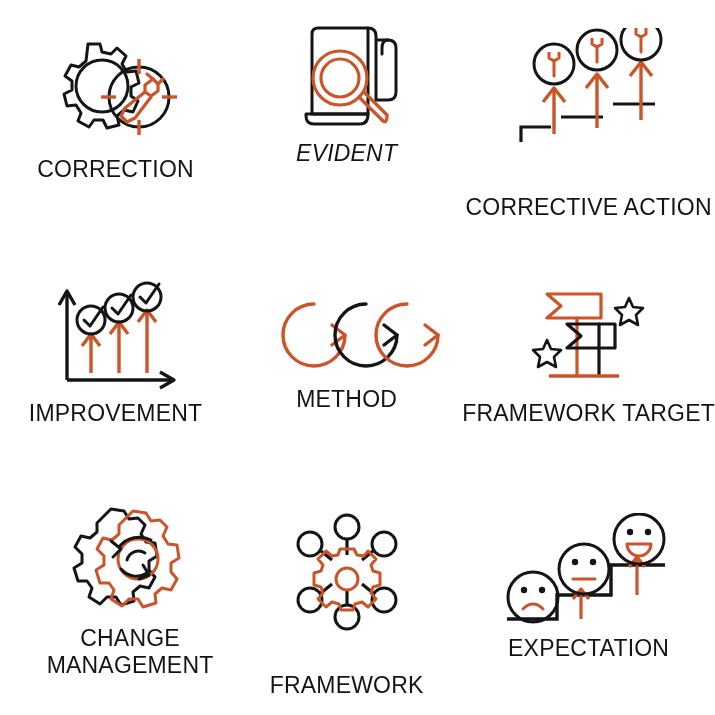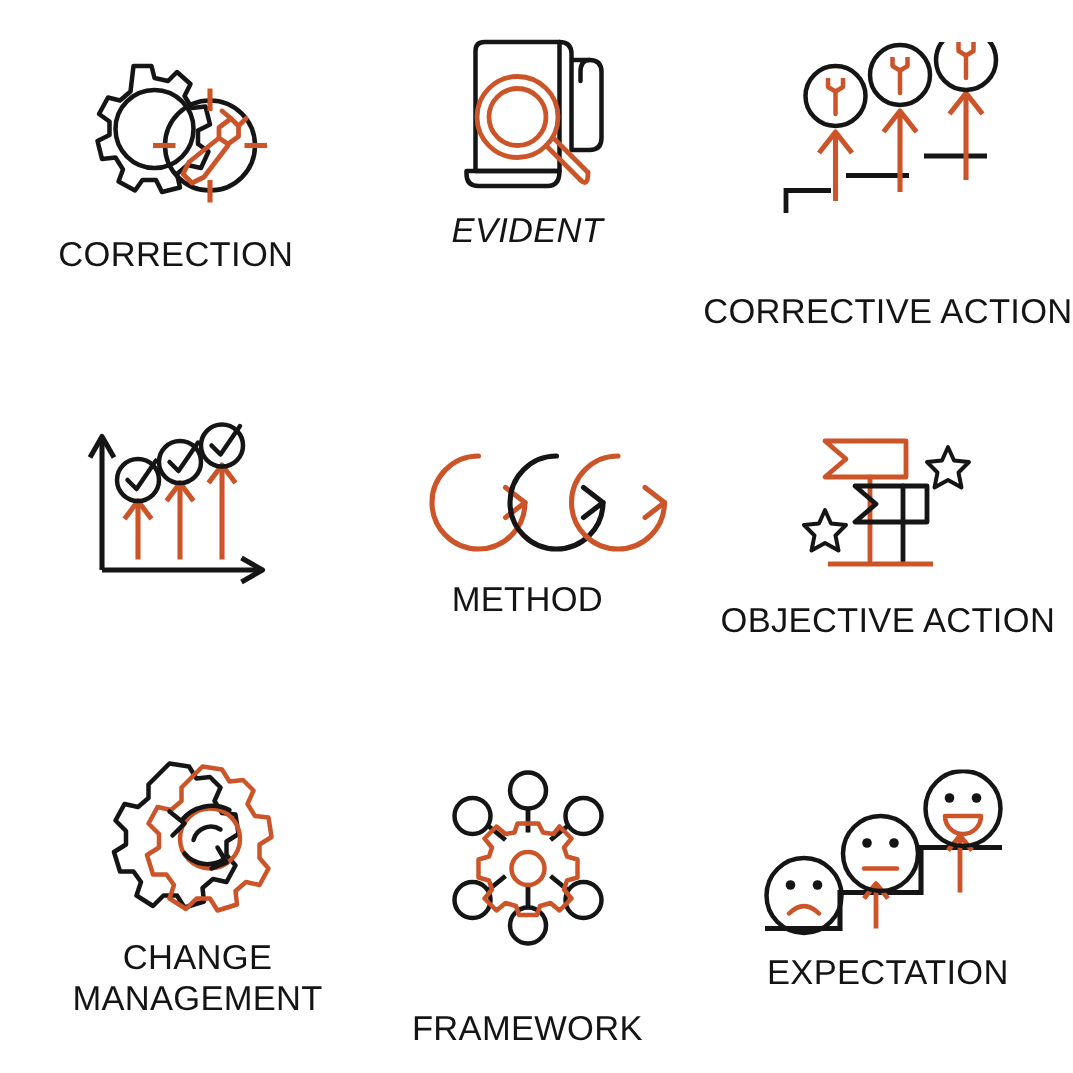--- a/index.html
+++ b/index.html
@@ -196,20 +196,21 @@
       </g>
       <g>
         <circle cx="78" cy="30" r="14" fill="none" stroke="#151515" stroke-width="3"></circle>
         <path d="M71 30 L77 36 L90 17" fill="none" stroke="#151515" stroke-width="3" stroke-linecap="round" stroke-linejoin="round"></path>
       </g>
       <g>
         <circle cx="106" cy="19" r="14" fill="none" stroke="#151515" stroke-width="3"></circle>
         <path d="M99 19 L105 25 L118 6" fill="none" stroke="#151515" stroke-width="3" stroke-linecap="round" stroke-linejoin="round"></path>
       </g>
     </svg>
+    <div class="icon-label">IMPROVEMENT</div>
   </div>
 
   <div class="icon-cell cell-r2c2">
     <svg class="icon-art" viewBox="0 0 190 96">
 
       <g stroke="#CC5429" stroke-width="3.4" fill="none" stroke-linecap="round">
         <path d="M62 18 A31 31 0 1 0 93 49"></path>
         <path d="M80 39 L93 49 L80 59" stroke-linejoin="round"></path>
       </g>
 
@@ -237,21 +238,21 @@
       <g stroke="#151515" stroke-width="3.2" fill="none" stroke-linejoin="round" stroke-linecap="round">
         <path d="M58 46 L72 58 L58 70 L106 70 L106 46 Z"></path>
         <line x1="90" y1="46" x2="90" y2="96"></line>
       </g>
 
       <line x1="40" y1="98" x2="110" y2="98" stroke="#CC5429" stroke-width="3.4" stroke-linecap="butt"></line>
 
       <path d="M120 20 L124 29 L134 30 L127 37 L129 47 L120 42 L111 47 L113 37 L106 30 L116 29 Z" fill="none" stroke="#151515" stroke-width="2.6" stroke-linejoin="round"></path>
       <path d="M38 62 L42 71 L52 72 L45 79 L47 89 L38 84 L29 89 L31 79 L24 72 L34 71 Z" fill="none" stroke="#151515" stroke-width="2.6" stroke-linejoin="round"></path>
     </svg>
-    <div class="icon-label">OBJECTIVE ACTION</div>
+    <div class="icon-label">FRAMEWORK TARGET</div>
   </div>
 
   <div class="icon-cell cell-r3c1">
     <svg class="icon-art" viewBox="0 0 150 118">
 
       <path d="
         M56 6 L69 8 L74 16 L83 15 L90 22 L86 31 L91 39 L100 40 L102 53 L94 58 L94 67
         L100 74 L94 85 L85 83 L78 89 L79 98 L66 102 L61 94 L52 94 L45 101 L34 94 L37 85
         L32 78 L23 78 L19 65 L27 60 L27 51 L20 44 L26 33 L35 35 L42 29 L42 20 Z" fill="none" stroke="#151515" stroke-width="3" stroke-linejoin="round"></path>
 

